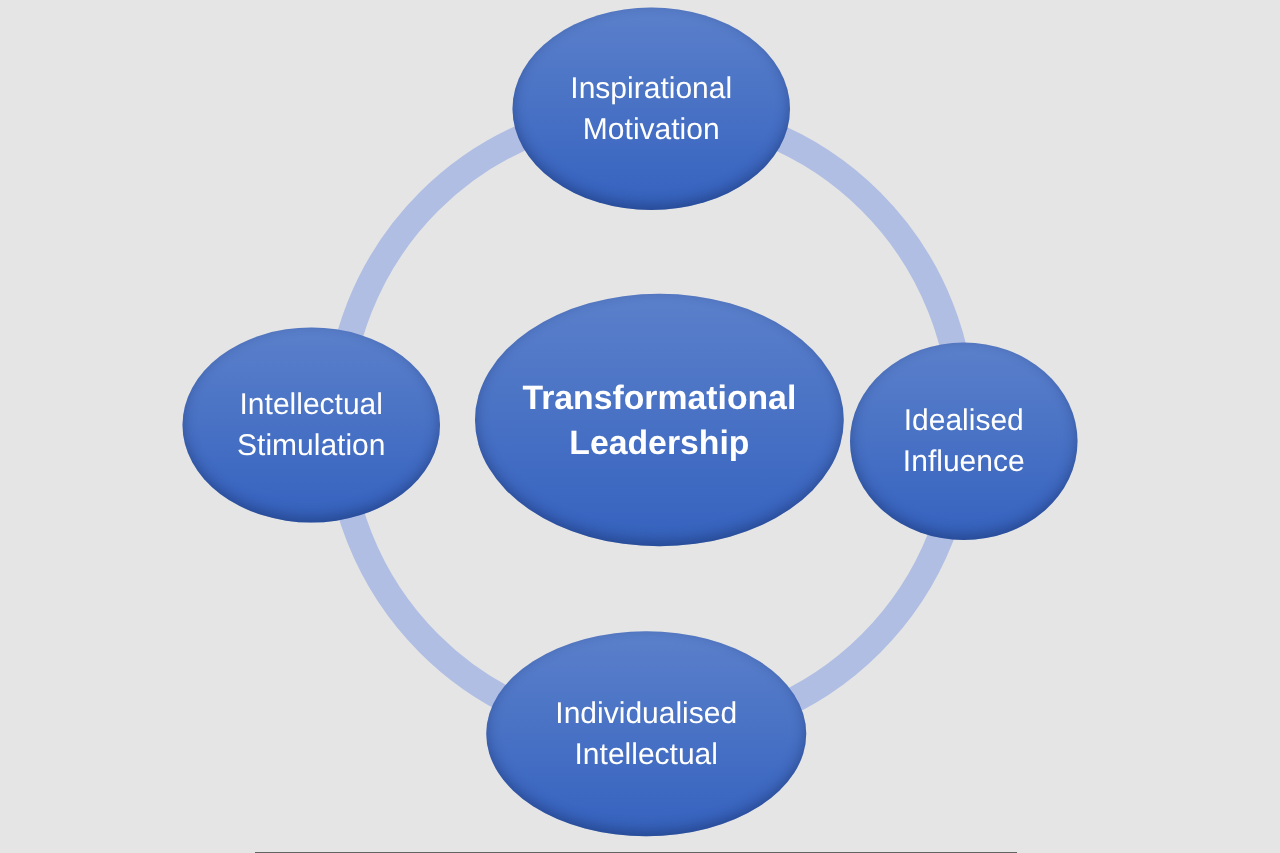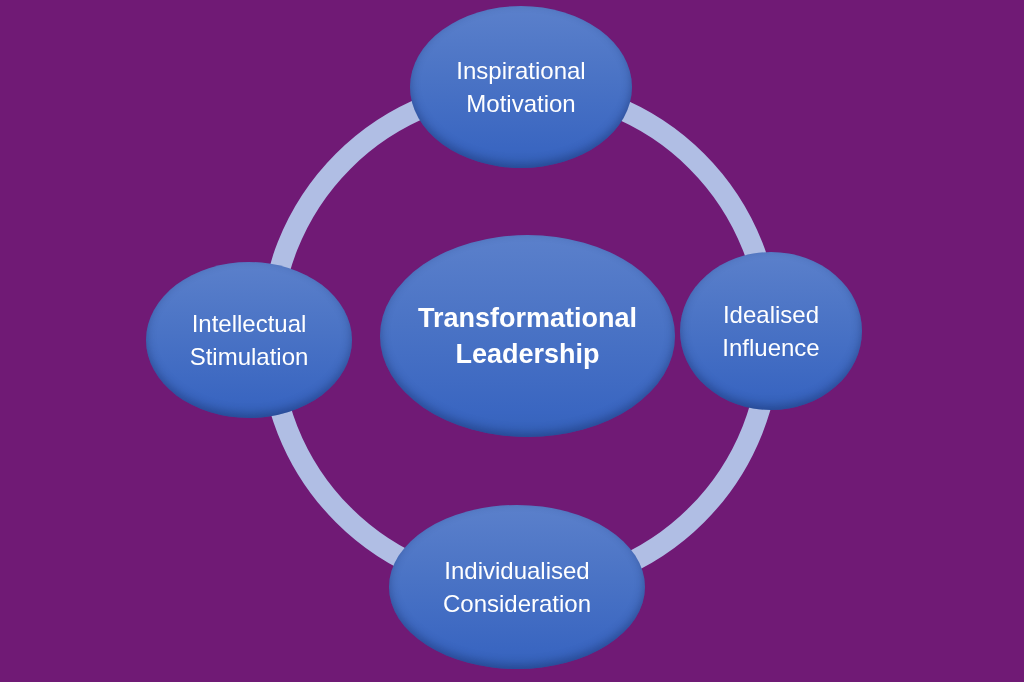--- a/index.html
+++ b/index.html
@@ -5,21 +5,21 @@
   html, body {
     margin: 0;
     padding: 0;
     background: #000000;
     font-family: "Liberation Sans", sans-serif;
   }
   .stage {
     position: relative;
     width: 1024px;
     height: 682px;
-    background: #701a75;
+    background: #e5e5e5;
     overflow: hidden;
   }
   .ring-svg {
     position: absolute;
     left: 0;
     top: 0;
     z-index: 1;
   }
   .node {
     position: absolute;
@@ -32,21 +32,21 @@
     justify-content: center;
     text-align: center;
   }
   .node .label {
     color: #ffffff;
     font-size: 24px;
     line-height: 1.38;
     display: block;
   }
   .node-top    { left: 410px; top: 6px;   width: 222px; height: 162px; }
-  .node-right  { left: 680px; top: 252px; width: 182px; height: 158px; align-items: center; }
+  .node-right  { left: 680px; top: 274px; width: 182px; height: 158px; align-items: center; }
   .node-bottom { left: 389px; top: 505px; width: 256px; height: 164px; }
   .node-left   { left: 146px; top: 262px; width: 206px; height: 156px; }
   .node-center { left: 380px; top: 235px; width: 295px; height: 202px; }
   .node-top .label    { max-width: 165px; }
   .node-right .label  { max-width: 130px; }
   .node-bottom .label { max-width: 200px; }
   .node-left .label   { max-width: 150px; }
   .node-center .label {
     max-width: 235px;
     font-size: 27px;
@@ -65,21 +65,21 @@
 
   <div class="node node-top">
     <span class="label">Inspirational Motivation</span>
   </div>
 
   <div class="node node-right">
     <span class="label">Idealised Influence</span>
   </div>
 
   <div class="node node-bottom">
-    <span class="label">Individualised Consideration</span>
+    <span class="label">Individualised Intellectual</span>
   </div>
 
   <div class="node node-left">
     <span class="label">Intellectual Stimulation</span>
   </div>
 
   <div class="node node-center">
     <span class="label">Transformational Leadership</span>
   </div>
 

